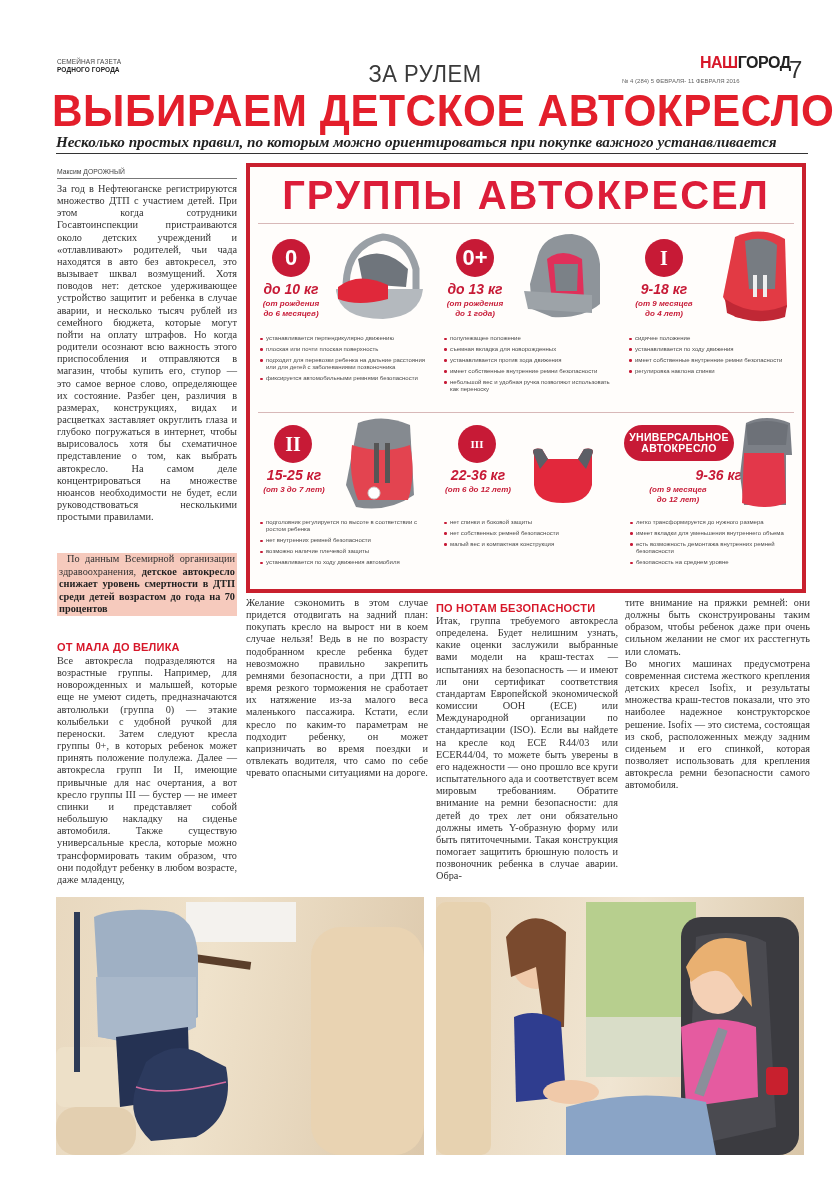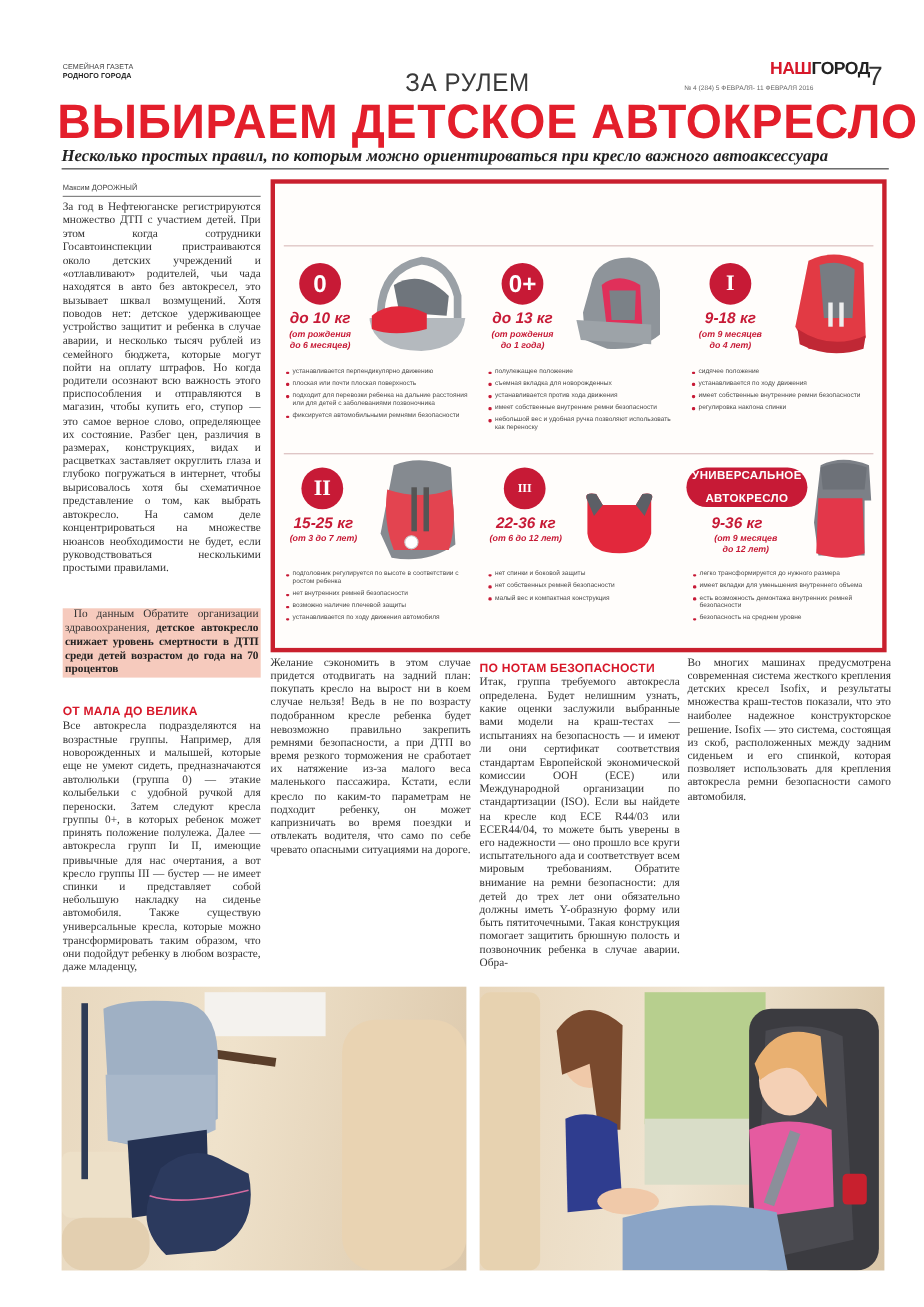--- a/index.html
+++ b/index.html
@@ -38,21 +38,21 @@
   .c4 { left: 625px; top: 597px; width: 185px; }
   .c4 .advice { font-weight: bold; font-style: italic; color: #222; }
 
   
   .info { position: absolute; left: 246px; top: 163px; width: 560px; height: 430px; border: 4px solid #c9202e; background: #fffdfb; }
   .info-title { position: absolute; left: 0; top: 6px; width: 100%; text-align: center; font-family: "Liberation Sans", sans-serif; font-weight: bold; font-size: 40px; letter-spacing: 2px; color: #dc1d39; }
   .info-hr { position: absolute; left: 8px; right: 8px; height: 1px; background: #d8b8b8; }
   .grp { position: absolute; width: 180px; height: 200px; }
   .badge { position: absolute; width: 38px; height: 38px; border-radius: 50%; background: #c71a36; color: #fff; font-family: "Liberation Sans", sans-serif; font-weight: bold; font-size: 22px; display: flex; align-items: center; justify-content: center; }
   .badge.roman { font-family: "Liberation Serif", serif; font-size: 20px; }
-  .badge-pill { position: absolute; width: 110px; height: 36px; border-radius: 18px; background: #c71a36; color: #fff; font-family: "Liberation Sans", sans-serif; font-weight: bold; font-size: 10.5px; line-height: 21px; text-align: center; display: flex; align-items: center; justify-content: center; letter-spacing: 0.3px; }
+  .badge-pill { position: absolute; width: 110px; height: 36px; border-radius: 18px; background: #c71a36; color: #fff; font-family: "Liberation Sans", sans-serif; font-weight: bold; font-size: 10.5px; line-height: 11px; text-align: center; display: flex; align-items: center; justify-content: center; letter-spacing: 0.3px; }
   .weight { position: absolute; font-family: Liberation Sans, sans-serif; font-weight: bold; font-style: italic; color: #c71a36; font-size: 14px; white-space: nowrap; text-align: center; }
   .age { position: absolute; font-family: "Liberation Sans", sans-serif; font-weight: bold; font-style: italic; color: #c71a36; font-size: 8px; line-height: 10px; text-align: center; white-space: pre-line; }
   .seat { position: absolute; }
   .bullets { position: absolute; list-style: none; font-family: "Liberation Sans", sans-serif; font-size: 6px; line-height: 7.4px; color: #4a4a4a; }
   .bullets li { position: relative; padding-left: 6px; margin-bottom: 3.5px; }
   .bullets li::before { content: ""; position: absolute; left: 0; top: 2.5px; width: 2.5px; height: 2.5px; border-radius: 50%; background: #c71a36; }
 
   
   .photo { position: absolute; overflow: hidden; }
   .p1 { left: 56px; top: 897px; width: 368px; height: 258px; background: linear-gradient(100deg, #e8d8bf 0%, #efe2cb 40%, #dcc8ab 100%); }
@@ -66,45 +66,47 @@
   <div class="l2">РОДНОГО ГОРОДА</div>
 </div>
 <div class="abs section-title">ЗА РУЛЕМ</div>
 <div class="abs logo">
   <span class="nash">НАШ</span><span class="gorod">ГОРОД</span>
 </div>
 <div class="abs issue">№ 4 (284) 5 ФЕВРАЛЯ- 11 ФЕВРАЛЯ 2016</div>
 <div class="abs page-num">7</div>
 
 <div class="abs headline">ВЫБИРАЕМ ДЕТСКОЕ АВТОКРЕСЛО</div>
-<div class="abs subhead">Несколько простых правил, по которым можно ориентироваться при кресло важного автоаксессуара</div>
+<div class="abs subhead">Несколько простых правил, по которым можно ориентироваться при покупке важного устанавливается</div>
 <div class="abs rule"></div>
 
 <div class="abs byline">Максим ДОРОЖНЫЙ</div>
 <div class="col intro">За год в Нефтеюганске регистрируются множество ДТП с участием детей. При этом когда сотрудники Госавтоинспекции пристраиваются около детских учреждений и «отлавливают» родителей, чьи чада находятся в авто без автокресел, это вызывает шквал возмущений. Хотя поводов нет: детское удерживающее устройство защитит и ребенка в случае аварии, и несколько тысяч рублей из семейного бюджета, которые могут пойти на оплату штрафов. Но когда родители осознают всю важность этого приспособления и отправляются в магазин, чтобы купить его, ступор — это самое верное слово, определяющее их состояние. Разбег цен, различия в размерах, конструкциях, видах и расцветках заставляет округлить глаза и глубоко погружаться в интернет, чтобы вырисовалось хотя бы схематичное представление о том, как выбрать автокресло. На самом деле концентрироваться на множестве нюансов необходимости не будет, если руководствоваться несколькими простыми правилами.</div>
 
 <div class="abs quote">
-  <span style="padding-left:8px">По данным Обратите организации здравоохранения, </span><b>детское автокресло снижает уровень смертности в ДТП среди детей возрастом до года на 70 процентов</b>
+  <span style="padding-left:8px">По данным Всемирной организации здравоохранения, </span><b>детское автокресло снижает уровень смертности в ДТП среди детей возрастом до года на 70 процентов</b>
 </div>
 
 <div class="subhead-red sh1">ОТ МАЛА ДО ВЕЛИКА</div>
 <div class="col c1">Все автокресла подразделяются на возрастные группы. Например, для новорожденных и малышей, которые еще не умеют сидеть, предназначаются автолюльки (группа 0) — этакие колыбельки с удобной ручкой для переноски. Затем следуют кресла группы 0+, в которых ребенок может принять положение полулежа. Далее — автокресла групп Iи II, имеющие привычные для нас очертания, а вот кресло группы III — бустер — не имеет спинки и представляет собой небольшую накладку на сиденье автомобиля. Также существую универсальные кресла, которые можно трансформировать таким образом, что они подойдут ребенку в любом возрасте, даже младенцу,</div>
 
 <div class="col c2">
   <p>Желание сэкономить в этом случае придется отодвигать на задний план: покупать кресло на вырост ни в коем случае нельзя! Ведь в не по возрасту подобранном кресле ребенка будет невозможно правильно закрепить ремнями безопасности, а при ДТП во время резкого торможения не сработает их натяжение из-за малого веса маленького пассажира. Кстати, если кресло по каким-то параметрам не подходит ребенку, он может капризничать во время поездки и отвлекать водителя, что само по себе чревато опасными ситуациями на дороге.</p>
 </div>
 
 <div class="subhead-red sh2">ПО НОТАМ БЕЗОПАСНОСТИ</div>
 <div class="col c3">Итак, группа требуемого автокресла определена. Будет нелишним узнать, какие оценки заслужили выбранные вами модели на краш-тестах — испытаниях на безопасность — и имеют ли они сертификат соответствия стандартам Европейской экономической комиссии ООН (ECE) или Международной организации по стандартизации (ISO). Если вы найдете на кресле код ECE R44/03 или ECER44/04, то можете быть уверены в его надежности — оно прошло все круги испытательного ада и соответствует всем мировым требованиям. Обратите внимание на ремни безопасности: для детей до трех лет они обязательно должны иметь Y-образную форму или быть пятиточечными. Такая конструкция помогает защитить брюшную полость и позвоночник ребенка в случае аварии. Обра-</div>
 
 <div class="col c4">
+  <p>тите внимание на пряжки ремней: они должны быть сконструированы таким образом, чтобы ребенок даже при очень сильном желании не смог их расстегнуть или сломать.</p>
   <p>Во многих машинах предусмотрена современная система жесткого крепления детских кресел Isofix, и результаты множества краш-тестов показали, что это наиболее надежное конструкторское решение. Isofix — это система, состоящая из скоб, расположенных между задним сиденьем и его спинкой, которая позволяет использовать для крепления автокресла ремни безопасности самого автомобиля.</p>
 </div>
 
 <div class="info">
+  <div class="info-title">ГРУППЫ АВТОКРЕСЕЛ</div>
   <div class="info-hr" style="top:56px"></div>
   <div class="info-hr" style="top:245px"></div>
 
   <div class="grp" style="left:6px; top:60px;">
     <div class="badge" style="left:16px; top:12px;">0</div>
     <div class="weight" style="left:0; top:54px; width:70px;">до 10 кг</div>
     <div class="age" style="left:0; top:72px; width:70px;">(от рождения
 до 6 месяцев)</div>
     <svg class="seat" style="left:72px; top:2px;" width="100" height="95" viewBox="0 0 100 95">
       <path d="M18 55 Q20 15 55 8 Q80 10 88 40 L88 60" fill="none" stroke="#9aa0a6" stroke-width="7"></path>
@@ -190,21 +192,21 @@
     </svg>
     <ul class="bullets" style="left:4px; top:104px; width:168px;">
       <li>нет спинки и боковой защиты</li>
       <li>нет собственных ремней безопасности</li>
       <li>малый вес и компактная конструкция</li>
     </ul>
   </div>
 
   <div class="grp" style="left:370px; top:248px;">
     <div class="badge-pill" style="left:4px; top:10px;">УНИВЕРСАЛЬНОЕ АВТОКРЕСЛО</div>
-    <div class="weight" style="left:0; top:52px; width:100px;">9-36 кг</div>
+    <div class="weight" style="left:22px; top:52px; width:100px;text-align:right;">9-36 кг</div>
     <div class="age" style="left:8px; top:70px; width:100px;">(от 9 месяцев
 до 12 лет)</div>
     <svg class="seat" style="left:116px; top:0;" width="62" height="100" viewBox="0 0 62 100">
       <path d="M10 8 Q30 -2 54 8 L56 40 L50 40 L50 90 L8 90 L4 60 Z" fill="#7c8087"></path>
       <path d="M8 38 L48 38 L50 88 Q30 96 6 88 Z" fill="#e3374a"></path>
       <path d="M10 10 Q30 2 52 10 L50 30 L12 30 Z" fill="#6d7178"></path>
     </svg>
     <ul class="bullets" style="left:10px; top:104px; width:170px;">
       <li>легко трансформируется до нужного размера</li>
       <li>имеет вкладки для уменьшения внутреннего объема</li>

